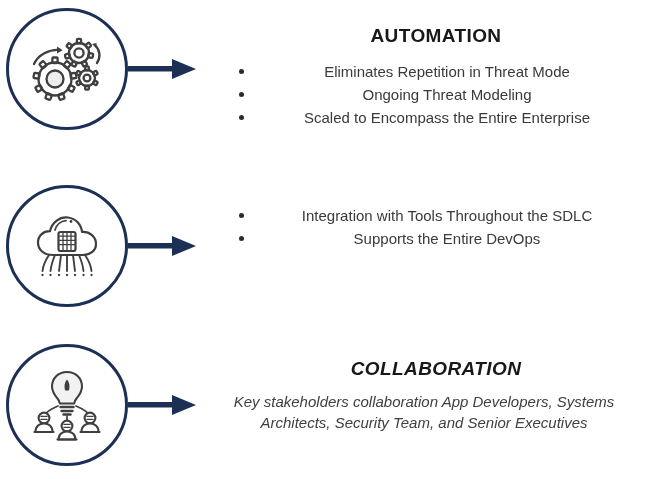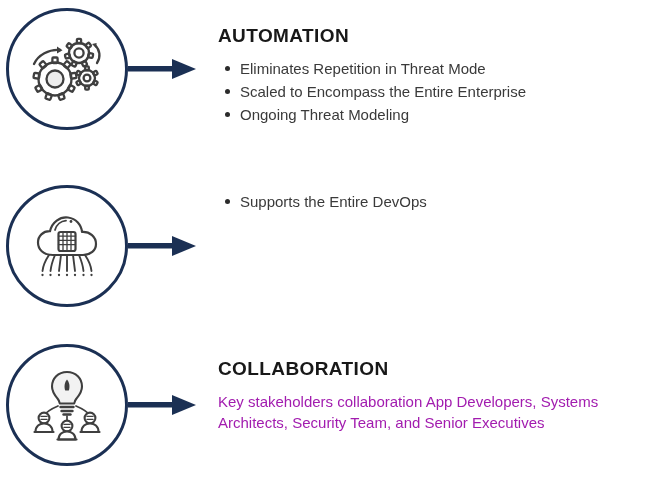--- a/index.html
+++ b/index.html
@@ -8,21 +8,21 @@
     background:#ffffff;
     font-family:"Liberation Sans", sans-serif;
     overflow:hidden;
     position:relative;
   }
   .board{position:relative;width:654px;height:479px;}
 
   .row{position:absolute;left:0;width:654px;display:block;}
   #row-0{top:0;height:160px;}
   #row-1{top:160px;height:160px;}
-  #row-2{top:320px;height:159px;}
+  #row-2{top:320px;height:159px;font-style:italic;}
 
   
   .badge{
     position:absolute;
     left:6px;
     width:122px;height:122px;
     border-radius:50%;
     border:3px solid #1b3054;
     box-sizing:border-box;
     background:#ffffff;
@@ -42,61 +42,62 @@
   #row-0 .arrow{top:56px;}
   #row-1 .arrow{top:73px;}
   #row-2 .arrow{top:72px;}
   .arrow svg{display:block;}
 
   
   .content{
     position:absolute;
     left:218px;
     width:436px;
+    text-align:center;
   }
   #row-0 .content{top:26px;}
   #row-1 .content{top:31px;}
   #row-2 .content{top:39px;}
 
   .heading{
     font-size:19px;
     font-weight:bold;
     letter-spacing:0.4px;
     color:#181818;
     margin:0 0 11px 0;
     line-height:1.1;
   }
 
   ul.bullets{
     list-style:none;
-    margin:0;padding:0;
+    margin:14px;padding:0;
   }
   ul.bullets li{
     position:relative;
     padding-left:22px;
     font-size:15px;
     line-height:21px;
     color:#3a3a3a;
     margin-bottom:2px;
     white-space:nowrap;
   }
   ul.bullets li:before{
     content:"";
     position:absolute;
     left:7px;top:8px;
     width:5px;height:5px;
     border-radius:50%;
     background:#2b2b2b;
   }
 
   p.para{
-    margin:0;
+    margin:6px;
     font-size:15px;
     line-height:21px;
-    color:#a21caf;
+    color:#404040;
     width:400px;
   }
 </style>
 </head>
 <body>
 
 <div class="board">
 
   <div class="row" id="row-0">
 
@@ -160,22 +161,22 @@
       <svg width="70" height="26" viewBox="0 0 70 26">
         <rect x="0" y="10" width="48" height="5.5" fill="#1b3054"></rect>
         <path d="M44 3 L68 13 L44 23 Z" fill="#1b3054"></path>
       </svg>
     </div>
 
     <div class="content">
       <div class="heading">AUTOMATION</div>
       <ul class="bullets">
         <li>Eliminates Repetition in Threat Mode</li>
+        <li>Ongoing Threat Modeling</li>
         <li>Scaled to Encompass the Entire Enterprise</li>
-        <li>Ongoing Threat Modeling</li>
       </ul>
     </div>
   </div>
 
   <div class="row" id="row-1">
 
     <div class="badge">
       <span>
         <svg width="72" height="70" viewBox="0 0 72 70" fill="none" stroke="#3f3f3f" stroke-width="2.2" stroke-linecap="round" stroke-linejoin="round">
 
@@ -217,20 +218,21 @@
 
     <div class="arrow">
       <svg width="70" height="26" viewBox="0 0 70 26">
         <rect x="0" y="10" width="48" height="5.5" fill="#1b3054"></rect>
         <path d="M44 3 L68 13 L44 23 Z" fill="#1b3054"></path>
       </svg>
     </div>
 
     <div class="content">
       <ul class="bullets">
+        <li>Integration with Tools Throughout the SDLC</li>
         <li>Supports the Entire DevOps</li>
       </ul>
     </div>
   </div>
 
   <div class="row" id="row-2">
 
     <div class="badge">
       <span>
         <svg width="72" height="74" viewBox="0 0 72 74" fill="none" stroke="#3f3f3f" stroke-width="2.1" stroke-linecap="round" stroke-linejoin="round">

